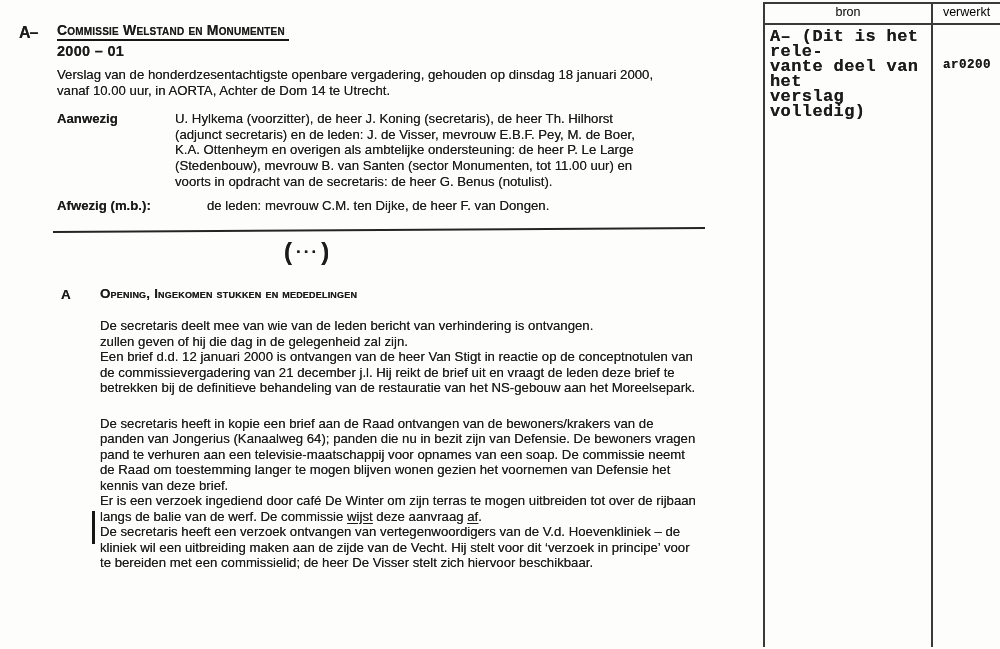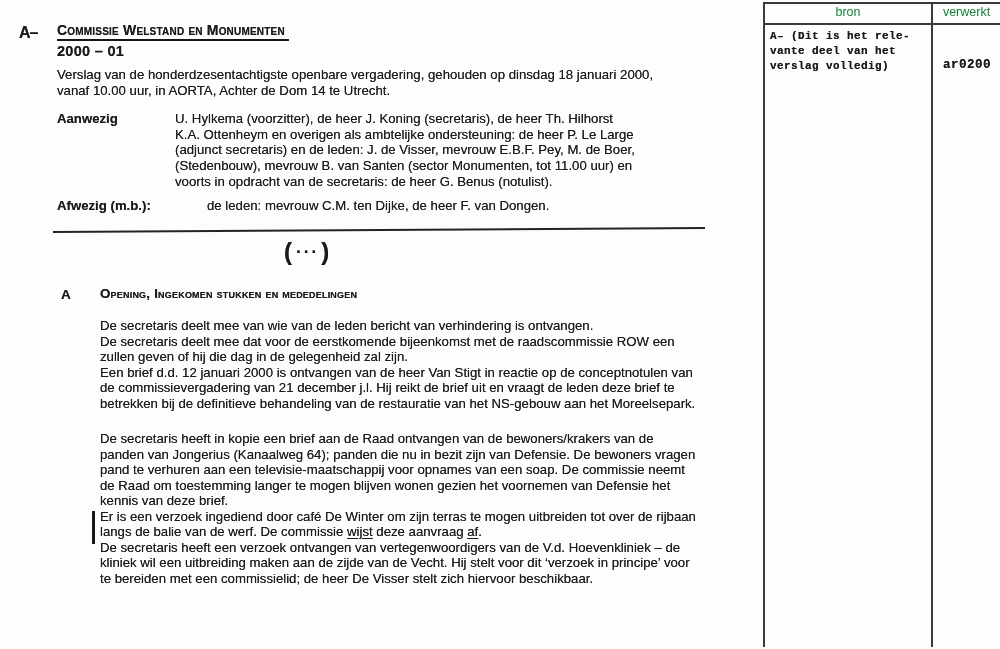--- a/index.html
+++ b/index.html
@@ -61,27 +61,27 @@
   .u { text-decoration:underline; text-underline-offset:2px; }
 
   
   .change-bar { position:absolute; left:92px; top:511px; width:3px; height:33px; background:#161616; }
 
   
   .sb-vline-left  { position:absolute; left:763px; top:2px;  width:2px; height:645px; background:#3a3a3a; }
   .sb-vline-right { position:absolute; left:931px; top:2px;  width:2px; height:645px; background:#3a3a3a; }
   .sb-hline-top   { position:absolute; left:763px; top:2px;  width:237px; height:2px; background:#3a3a3a; }
   .sb-hline-head  { position:absolute; left:763px; top:23px; width:237px; height:2px; background:#3a3a3a; }
-  .sb-head { position:absolute; top:5px; font-size:12.5px; color:#15803d; text-align:center; }
+  .sb-head { position:absolute; top:5px; font-size:12.5px; color:#000000; text-align:center; }
   .sb-head-bron     { left:765px; width:166px; }
   .sb-head-verwerkt { left:933px; width:67px; }
   .sb-note {
     position:absolute; left:770px; top:29px; width:160px;
     font-family:"Liberation Mono","DejaVu Sans Mono",monospace;
-    font-weight:700; font-size:11px; line-height:15px; letter-spacing:.4px;
+    font-weight:700; font-size:17px; line-height:15px; letter-spacing:.4px;
     text-shadow:0 0 .4px rgba(20,20,20,.8);
   }
   .sb-value {
     position:absolute; left:943px; top:58px;
     font-family:"Liberation Mono","DejaVu Sans Mono",monospace;
     font-weight:700; font-size:12.5px; letter-spacing:.5px;
     text-shadow:0 0 .4px rgba(20,20,20,.8);
   }
 </style>
 </head>
@@ -97,42 +97,41 @@
   </div>
 
   <div class="intro doc-text">
     <div>Verslag van de honderdzesentachtigste openbare vergadering, gehouden op dinsdag 18 januari 2000,</div>
     <div>vanaf 10.00 uur, in AORTA, Achter de Dom 14 te Utrecht.</div>
   </div>
 
   <div class="att-label lbl-present doc-text">Aanwezig</div>
   <div class="att-value val-present doc-text">
     <div>U. Hylkema (voorzitter), de heer J. Koning (secretaris), de heer Th. Hilhorst</div>
+    <div>(adjunct secretaris) en de leden: J. de Visser, mevrouw E.B.F. Pey, M. de Boer,</div>
     <div>K.A. Ottenheym en overigen als ambtelijke ondersteuning: de heer P. Le Large</div>
-    <div>(adjunct secretaris) en de leden: J. de Visser, mevrouw E.B.F. Pey, M. de Boer,</div>
     <div>(Stedenbouw), mevrouw B. van Santen (sector Monumenten, tot 11.00 uur) en</div>
     <div>voorts in opdracht van de secretaris: de heer G. Benus (notulist).</div>
   </div>
   <div class="att-label lbl-absent doc-text">Afwezig (m.b.):</div>
   <div class="att-value val-absent doc-text">de leden: mevrouw C.M. ten Dijke, de heer F. van Dongen.</div>
 
   <div class="rule"></div>
 
   <div class="ellipsis doc-text">
     <span class="paren">(</span>
     <span class="dots">...</span>
     <span class="paren">)</span>
   </div>
 
   <div class="sec-letter doc-text">A</div>
   <div class="sec-body doc-text">
     <div class="sec-heading">Opening, Ingekomen stukken en mededelingen</div>
     <div class="para">
       <div>De secretaris deelt mee van wie van de leden bericht van verhindering is ontvangen.</div>
-      <div>De secretaris deelt mee dat voor de eerstkomende bijeenkomst met de raadscommissie ROW een</div>
       <div>zullen geven of hij die dag in de gelegenheid zal zijn.</div>
       <div>Een brief d.d. 12 januari 2000 is ontvangen van de heer Van Stigt in reactie op de conceptnotulen van</div>
       <div>de commissievergadering van 21 december j.l. Hij reikt de brief uit en vraagt de leden deze brief te</div>
       <div>betrekken bij de definitieve behandeling van de restauratie van het NS-gebouw aan het Moreelsepark.</div>
     </div>
     <div class="para para-gap">
       <div>De secretaris heeft in kopie een brief aan de Raad ontvangen van de bewoners/krakers van de</div>
       <div>panden van Jongerius (Kanaalweg 64); panden die nu in bezit zijn van Defensie. De bewoners vragen</div>
       <div>pand te verhuren aan een televisie-maatschappij voor opnames van een soap. De commissie neemt</div>
       <div>de Raad om toestemming langer te mogen blijven wonen gezien het voornemen van Defensie het</div>

